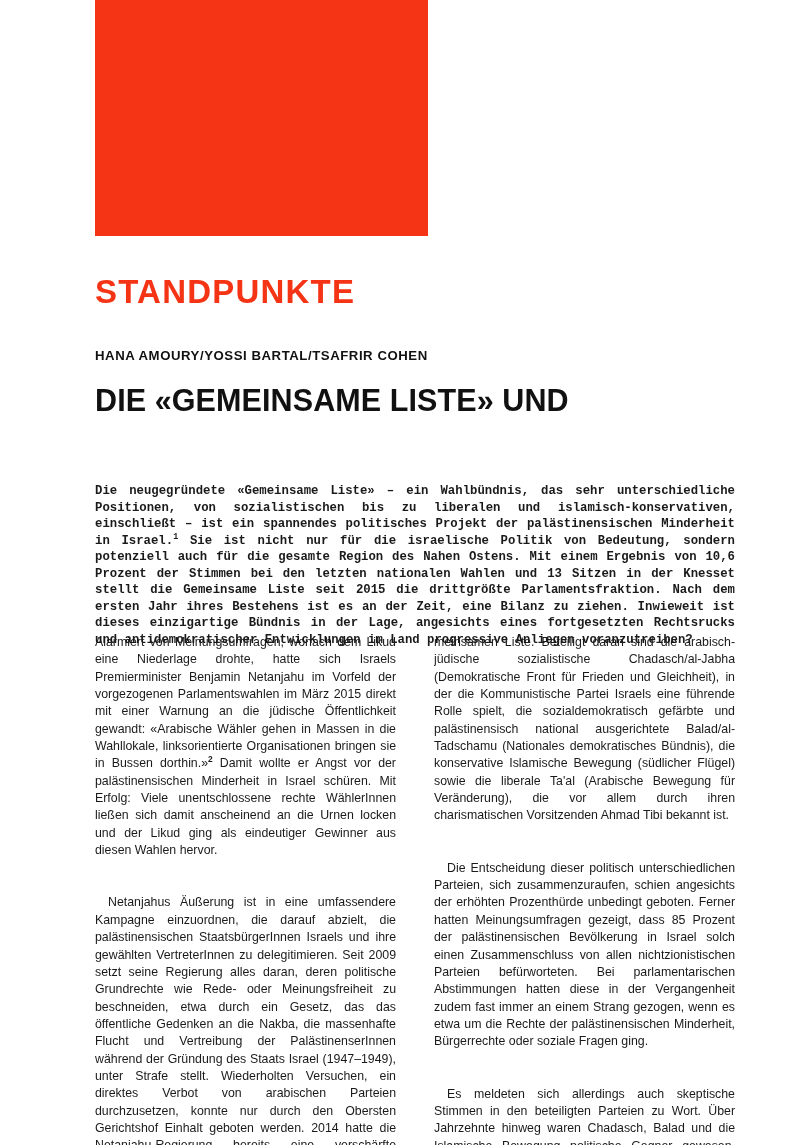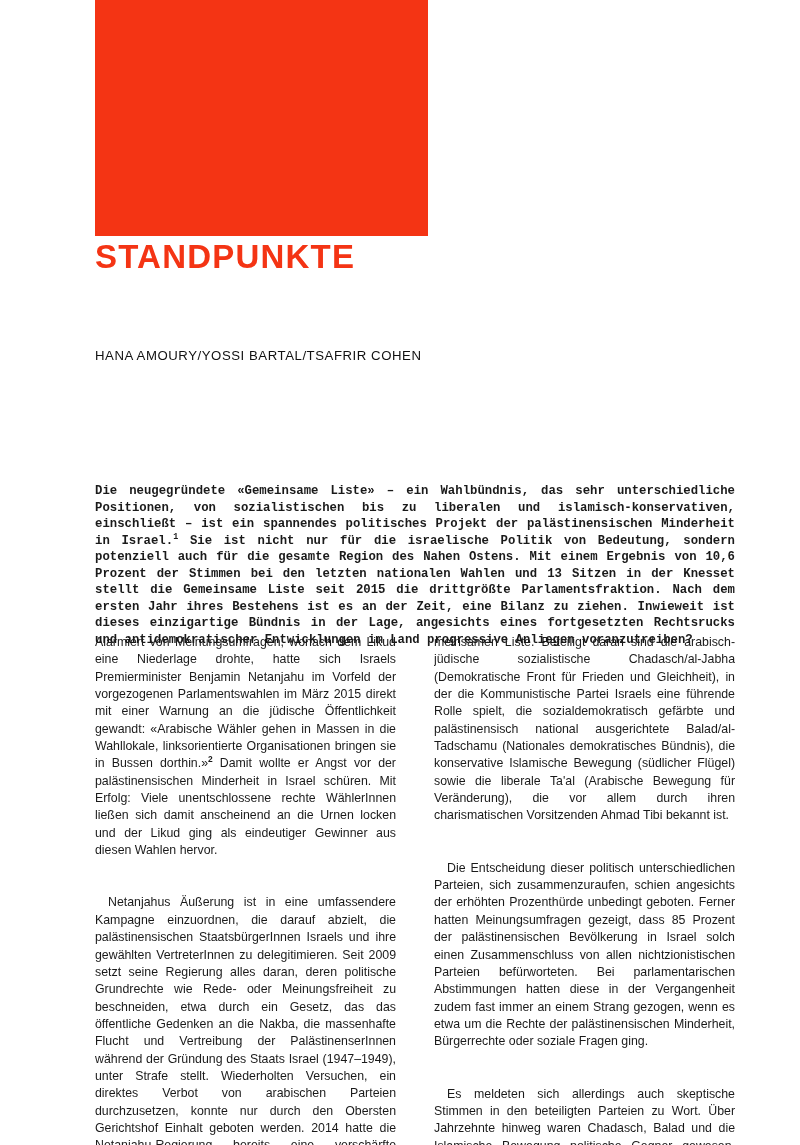--- a/index.html
+++ b/index.html
@@ -60,20 +60,21 @@
     align-items: baseline;
     gap: 14px;
   }
   #masthead-wordmark {
     color: #f43414;
     font-weight: bold;
     font-size: 33px;
     letter-spacing: 1.2px;
     line-height: 1;
     font-family: "Liberation Sans", sans-serif;
+    margin-top: 35px;
   }
   #masthead-issue {
     color: #111111;
     font-size: 30px;
     line-height: 1;
     letter-spacing: 0.3px;
     font-family: "Liberation Sans", sans-serif;
   }
 
   
@@ -81,21 +82,21 @@
     position: absolute;
     left: 95px;
     top: 348px;
     width: 640px;
   }
   #authors {
     font-size: 13.2px;
     letter-spacing: 0.55px;
     color: #111111;
     margin: 0 0 18px 0;
-    font-weight: normal;
+    font-weight: bold;
   }
   #doc-title {
     margin: 0;
     font-size: 30.5px;
     line-height: 1.26;
     font-weight: bold;
     letter-spacing: 0.1px;
     color: #111111;
     text-transform: uppercase;
   }
@@ -150,21 +151,21 @@
 
 <div id="red-block"></div>
 
 <div id="masthead">
   <span id="masthead-wordmark">STANDPUNKTE</span>
 </div>
 
 <div id="title-block">
   <div id="authors">HANA AMOURY/YOSSI BARTAL/TSAFRIR COHEN</div>
   <h1 id="doc-title">
-    <br>
+    <span>DIE «GEMEINSAME LISTE» UND</span><br>
   </h1>
 </div>
 
 <div id="abstract">
   <p><span>Die neugegründete «Gemeinsame Liste» – ein Wahlbündnis, das sehr unterschiedliche Positionen, von sozialistischen bis zu liberalen und islamisch-konservativen, einschließt – ist ein spannendes politisches Projekt der palästinensischen Minderheit in Israel.</span><span class="fn">1</span><span> Sie ist nicht nur für die israelische Politik von Bedeutung, sondern potenziell auch für die gesamte Region des Nahen Ostens. Mit einem Ergebnis von 10,6 Prozent der Stimmen bei den letzten nationalen Wahlen und 13 Sitzen in der Knesset stellt die Gemeinsame Liste seit 2015 die drittgrößte Parlamentsfraktion. Nach dem ersten Jahr ihres Bestehens ist es an der Zeit, eine Bilanz zu ziehen. Inwieweit ist dieses einzigartige Bündnis in der Lage, angesichts eines fortgesetzten Rechtsrucks und antidemokratischer Entwicklungen im Land progressive Anliegen voranzutreiben?</span></p>
 </div>
 
 <div id="body-columns">
 
   <div class="col">

